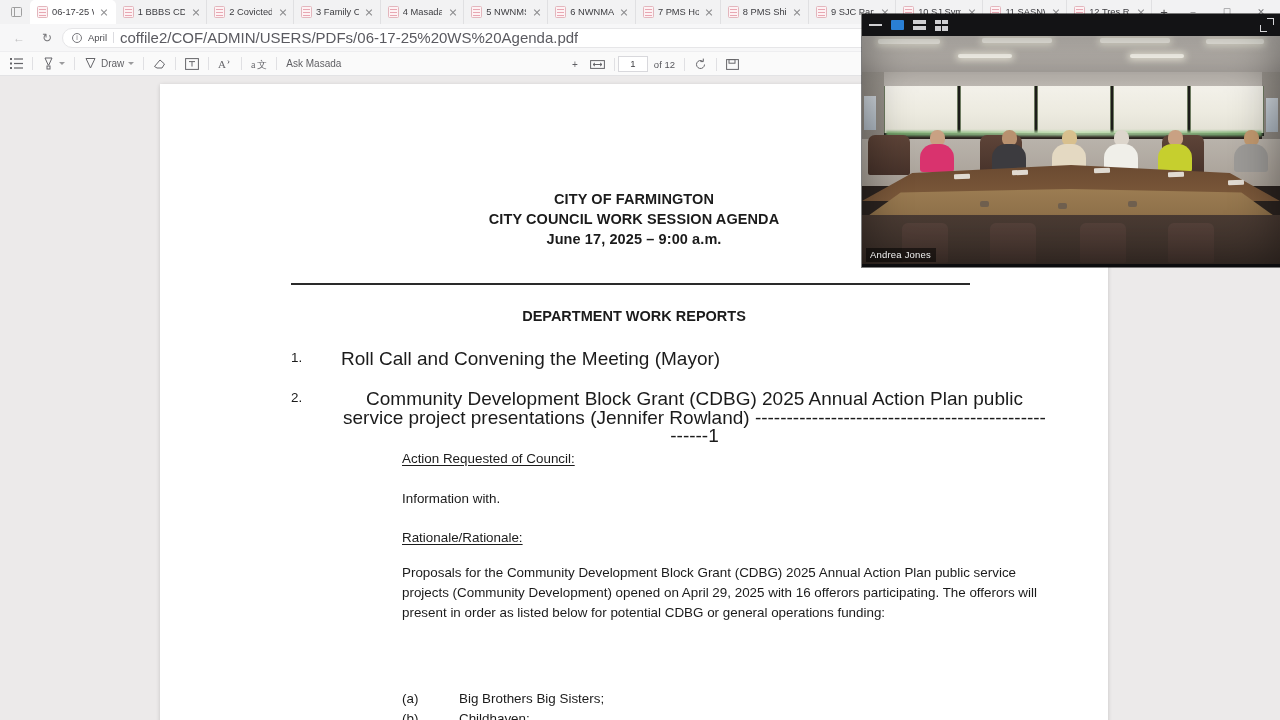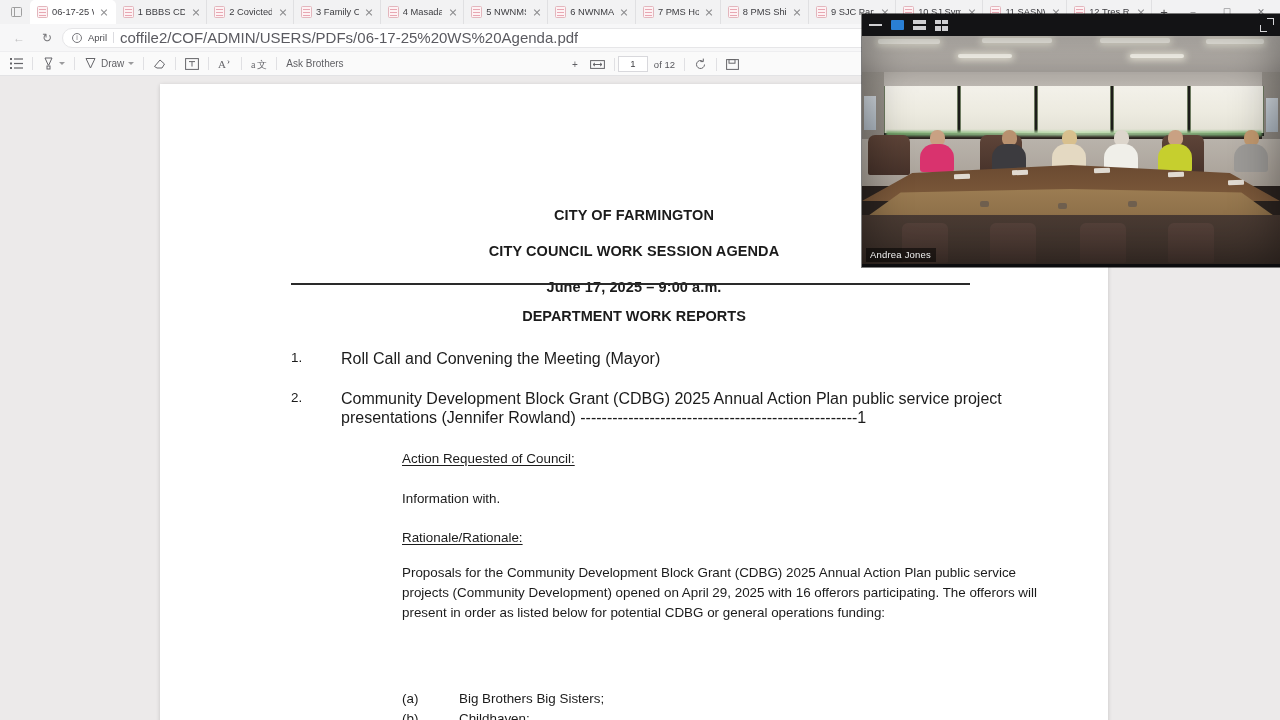--- a/index.html
+++ b/index.html
@@ -215,42 +215,41 @@
   }
   .doc-title-block {
     position: absolute; left: 0; right: 0; top: 105px;
     text-align: center;
   }
   .doc-title-block div {
     font-weight: bold;
     font-size: 14.5px;
     line-height: 20px;
     letter-spacing: .1px;
-    margin-top: 16px;
   }
   #doc-rule {
     position: absolute;
     left: 131px; width: 679px; top: 199px;
     height: 1.6px; background: #2a2a2a;
   }
   #doc-section-heading {
     position: absolute; left: 0; right: 0; top: 224px;
     text-align: center;
     font-weight: bold; font-size: 14.5px;
   }
   .agenda-item {
     position: absolute; left: 131px; right: 60px;
     display: flex;
   }
   .agenda-num {
     width: 50px; flex: 0 0 50px;
     font-size: 13.4px;
   }
   .agenda-text {
-    font-size: 16px; line-height: 18.5px;
+    font-size: 19px; line-height: 18.5px; text-align: center;
   }
   #item1 { top: 266px; }
   #item2 { top: 306px; }
   .sub-block {
     position: absolute; left: 242px; right: 70px;
     font-size: 13.4px; line-height: 19.8px;
   }
   .underlined { text-decoration: underline; text-underline-offset: 1.5px; }
   #sub-action-label { top: 365px; }
   #sub-action-value { top: 405px; }
@@ -588,21 +587,21 @@
     <div class="tb-div"></div>
 
     <div class="tb-item">
       <svg class="icon-svg" width="16" height="12" viewBox="0 0 16 12">
         <text x="0" y="10" font-size="10" font-family="Liberation Serif, serif" fill="#55555a">a</text>
         <text x="6" y="10" font-size="10" font-family="Liberation Serif, serif" fill="#55555a">文</text>
       </svg>
     </div>
     <div class="tb-div"></div>
 
-    <div class="tb-item">Ask Brothers</div>
+    <div class="tb-item">Ask Masada</div>
 
     <div id="pdf-toolbar-center">
       <div class="tb-item">+</div>
       <div class="tb-item">
         <svg class="icon-svg" width="15" height="11" viewBox="0 0 15 11">
           <rect x="0.6" y="1.6" width="13.8" height="7.8" fill="none" stroke="#55555a" stroke-width="1"></rect>
           <path d="M3 5.5 H12 M3 5.5 l2-1.6 M3 5.5 l2 1.6 M12 5.5 l-2-1.6 M12 5.5 l-2 1.6" stroke="#55555a" stroke-width="1" fill="none"></path>
         </svg>
       </div>
       <div class="tb-div"></div>

